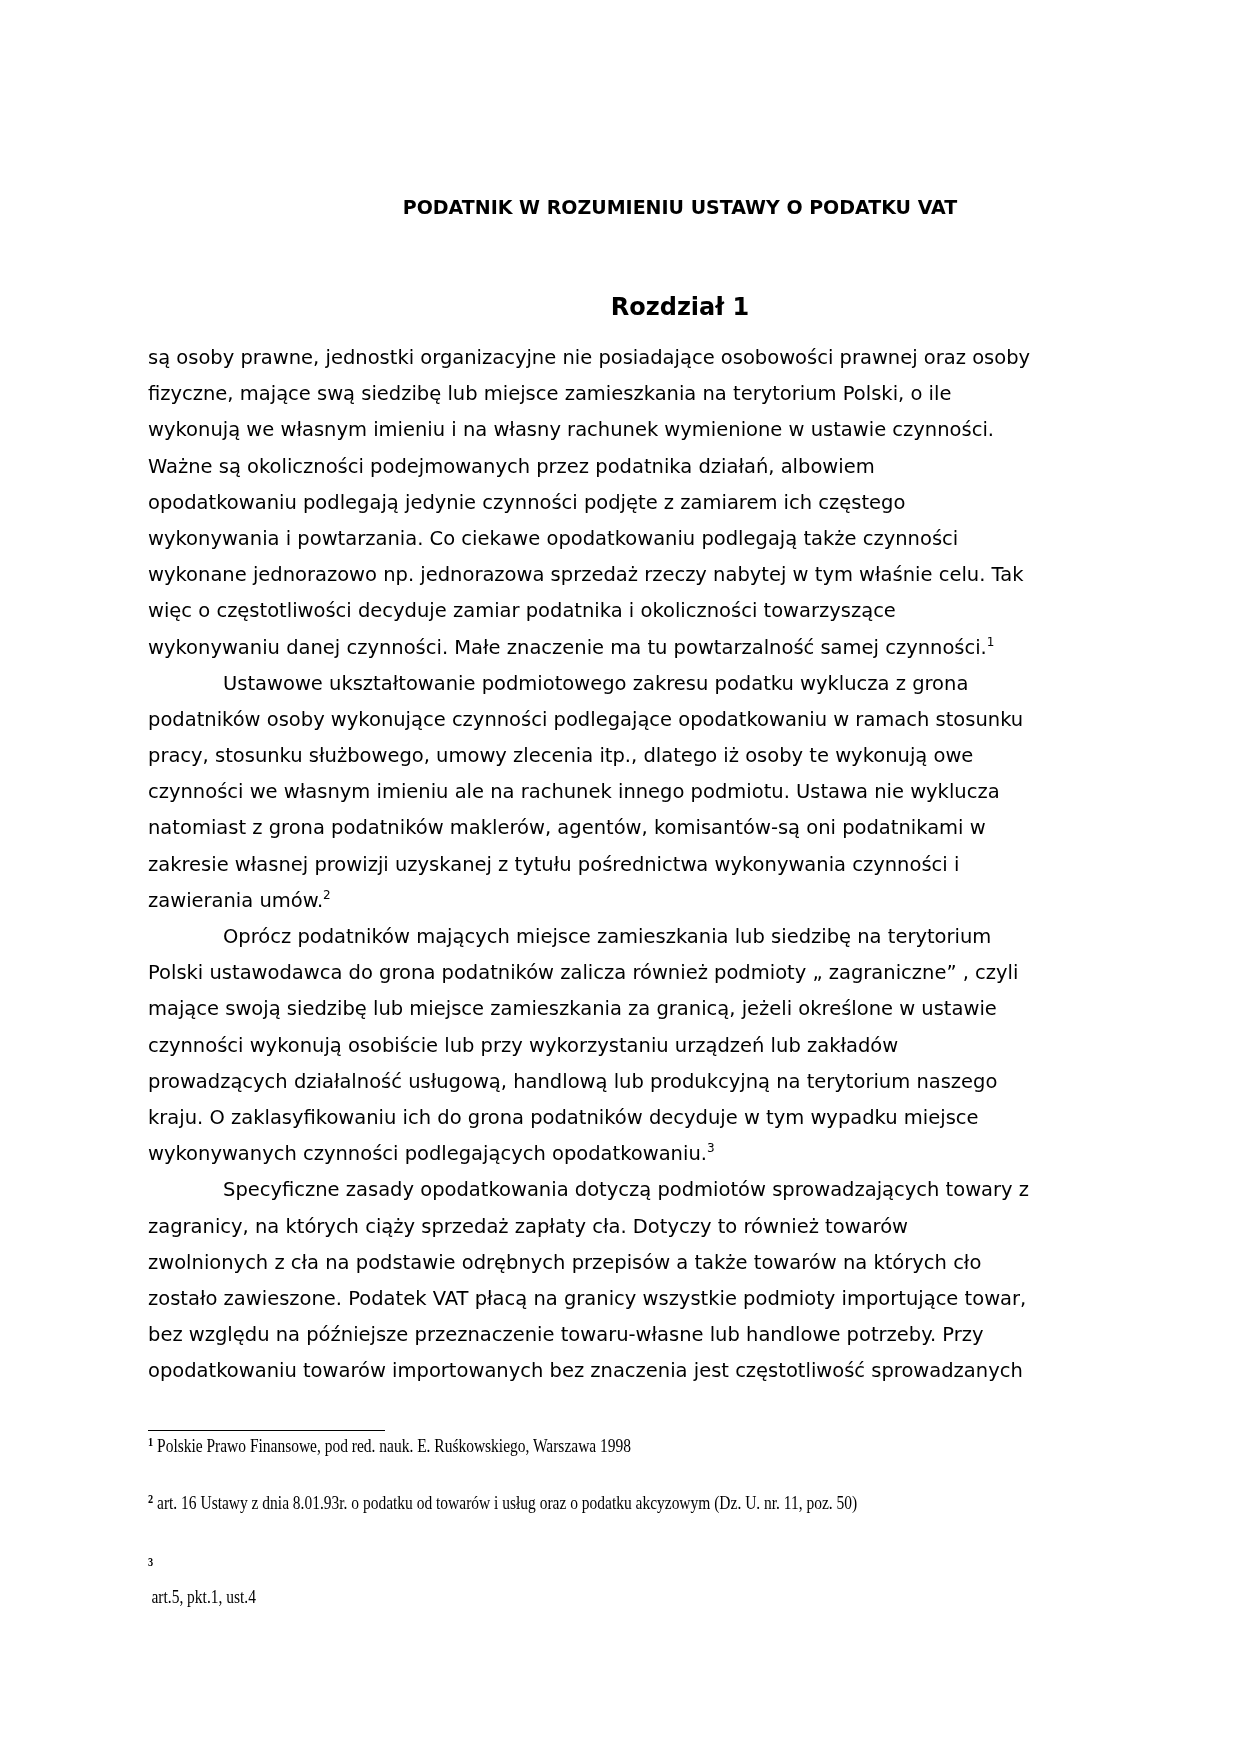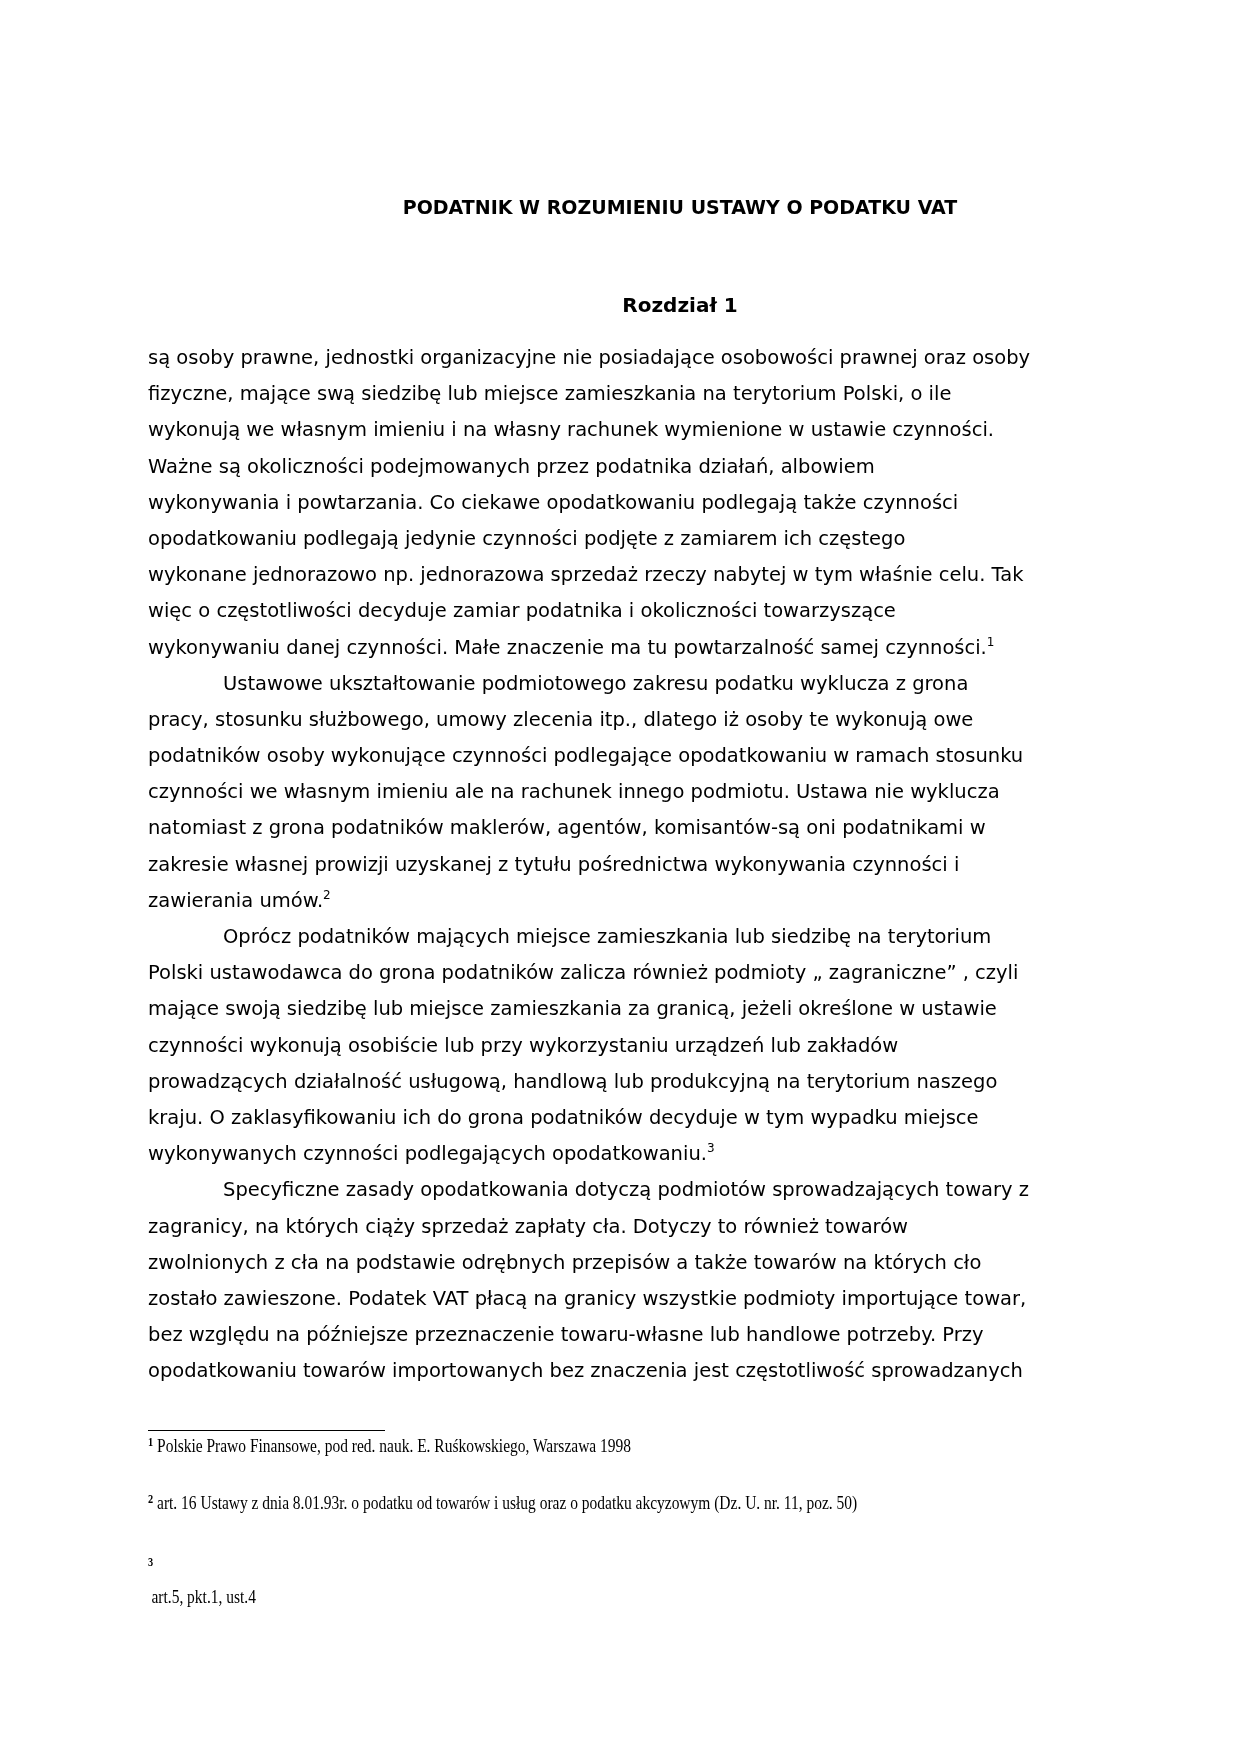--- a/index.html
+++ b/index.html
@@ -32,21 +32,21 @@
     padding-left: 120px;
     box-sizing: border-box;
   }
   .chapter {
     position: absolute;
     left: 0; width: 1240px;
     top: 293px;
     text-align: center;
     font-family: "DejaVu Sans", sans-serif;
     font-weight: bold;
-    font-size: 20px;
+    font-size: 24px;
     padding-left: 120px;
     box-sizing: border-box;
   }
   .body-text {
     position: absolute;
     left: 148px;
     top: 340px;
     width: 940px;
     font-family: "DejaVu Sans", sans-serif;
     font-size: 19.5px;
@@ -105,28 +105,28 @@
 
   <div class="title">PODATNIK W ROZUMIENIU USTAWY O PODATKU VAT</div>
 
   <div class="chapter">Rozdział 1</div>
 
   <div class="body-text" id="body-text">
       <div class="line"><span>są osoby prawne, jednostki organizacyjne nie posiadające osobowości prawnej oraz osoby</span></div>
       <div class="line"><span>fizyczne, mające swą siedzibę lub miejsce zamieszkania na terytorium Polski, o ile</span></div>
       <div class="line"><span>wykonują we własnym imieniu i na własny rachunek wymienione w ustawie czynności.</span></div>
       <div class="line"><span>Ważne są okoliczności podejmowanych przez podatnika działań, albowiem</span></div>
+      <div class="line"><span>opodatkowaniu podlegają jedynie czynności podjęte z zamiarem ich częstego</span></div>
       <div class="line"><span>wykonywania i powtarzania. Co ciekawe opodatkowaniu podlegają także czynności</span></div>
-      <div class="line"><span>opodatkowaniu podlegają jedynie czynności podjęte z zamiarem ich częstego</span></div>
       <div class="line"><span>wykonane jednorazowo np. jednorazowa sprzedaż rzeczy nabytej w tym właśnie celu. Tak</span></div>
       <div class="line"><span>więc o częstotliwości decyduje zamiar podatnika i okoliczności towarzyszące</span></div>
       <div class="line"><span>wykonywaniu danej czynności. Małe znaczenie ma tu powtarzalność samej czynności.</span><sup>1</sup></div>
       <div class="line indent"><span>Ustawowe ukształtowanie podmiotowego zakresu podatku wyklucza z grona</span></div>
+      <div class="line"><span>podatników osoby wykonujące czynności podlegające opodatkowaniu w ramach stosunku</span></div>
       <div class="line"><span>pracy, stosunku służbowego, umowy zlecenia itp., dlatego iż osoby te wykonują owe</span></div>
-      <div class="line"><span>podatników osoby wykonujące czynności podlegające opodatkowaniu w ramach stosunku</span></div>
       <div class="line"><span>czynności we własnym imieniu ale na rachunek innego podmiotu. Ustawa nie wyklucza</span></div>
       <div class="line"><span>natomiast z grona podatników maklerów, agentów, komisantów-są oni podatnikami w</span></div>
       <div class="line"><span>zakresie własnej prowizji uzyskanej z tytułu pośrednictwa wykonywania czynności i</span></div>
       <div class="line"><span>zawierania umów.</span><sup>2</sup></div>
       <div class="line indent"><span>Oprócz podatników mających miejsce zamieszkania lub siedzibę na terytorium</span></div>
       <div class="line"><span>Polski ustawodawca do grona podatników zalicza również podmioty „ zagraniczne” , czyli</span></div>
       <div class="line"><span>mające swoją siedzibę lub miejsce zamieszkania za granicą, jeżeli określone w ustawie</span></div>
       <div class="line"><span>czynności wykonują osobiście lub przy wykorzystaniu urządzeń lub zakładów</span></div>
       <div class="line"><span>prowadzących działalność usługową, handlową lub produkcyjną na terytorium naszego</span></div>
       <div class="line"><span>kraju. O zaklasyfikowaniu ich do grona podatników decyduje w tym wypadku miejsce</span></div>

